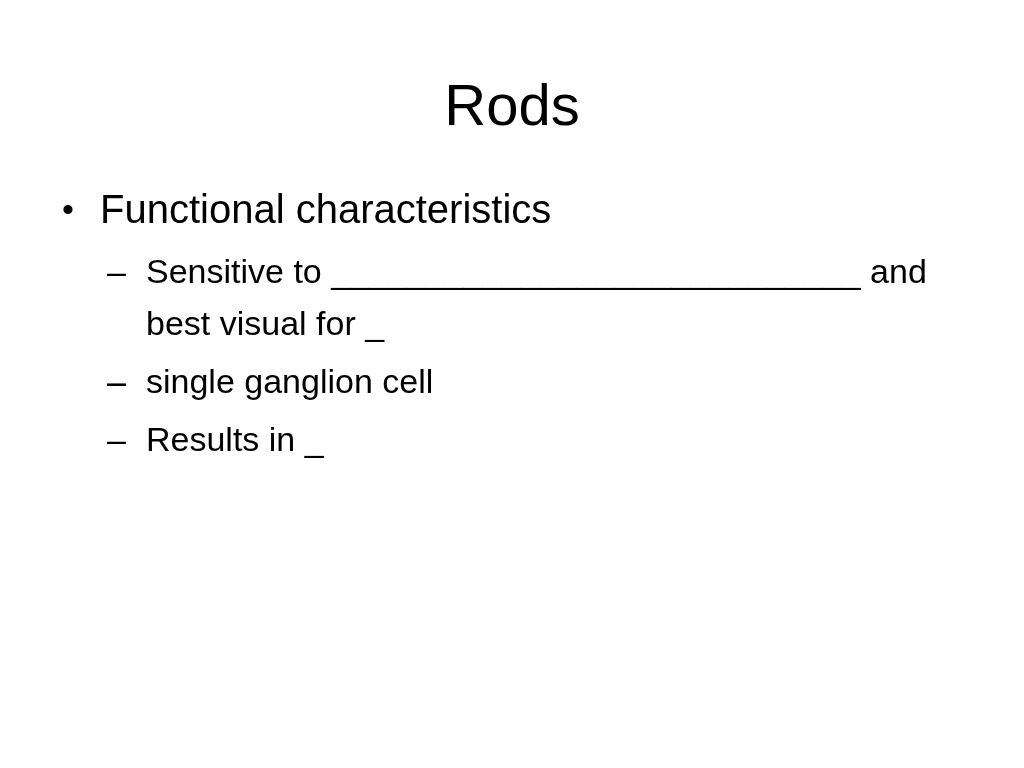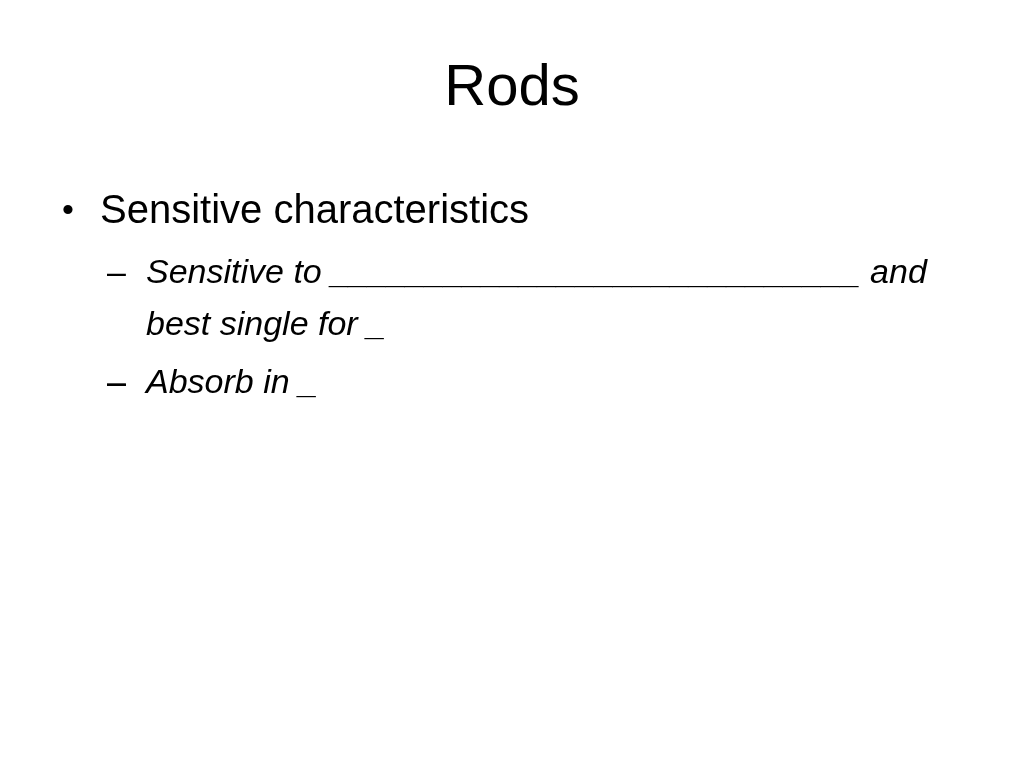--- a/index.html
+++ b/index.html
@@ -11,21 +11,21 @@
     position: relative;
     width: 1024px;
     height: 768px;
     background: #ffffff;
     color: #000000;
     font-family: "Liberation Sans", sans-serif;
     overflow: hidden;
   }
   .slide-title {
     position: absolute;
-    top: 50px;
+    top: 70px;
     left: 0;
     width: 100%;
     text-align: center;
     font-size: 58px;
     font-weight: 400;
     line-height: 70px;
     white-space: nowrap;
   }
   .body-block {
     position: absolute;
@@ -57,54 +57,54 @@
   }
   .l2-marker {
     position: absolute;
     left: 107px;
     top: 0;
     line-height: 52px;
   }
   .line {
     display: block;
     white-space: nowrap;
-    font-style: italic;
   }
 </style>
 </head>
 <body>
 
 <div class="slide">
 
   <div class="slide-title">Rods</div>
 
   <div class="body-block">
 
     <div class="l1-item">
       <span class="l1-marker">•</span>
-      <span>Sensitive characteristics</span>
+      <span>Functional characteristics</span>
     </div>
 
     <div class="l2-item">
       <span class="l2-marker">–</span>
       <span class="line">Sensitive to ____________________________ and</span>
-      <span class="line">best single for _</span>
+      <span class="line">best visual for _</span>
     </div>
 
     <div class="l2-item">
       <span class="l2-marker">–</span>
     </div>
 
     <div class="l2-item">
       <span class="l2-marker">–</span>
     </div>
 
     <div class="l2-item">
       <span class="l2-marker">–</span>
+      <span class="line">single ganglion cell</span>
     </div>
 
     <div class="l2-item">
       <span class="l2-marker">–</span>
-      <span class="line">Absorb in _</span>
+      <span class="line">Results in _</span>
     </div>
 
   </div>
 </div>
 
 </body></html>

